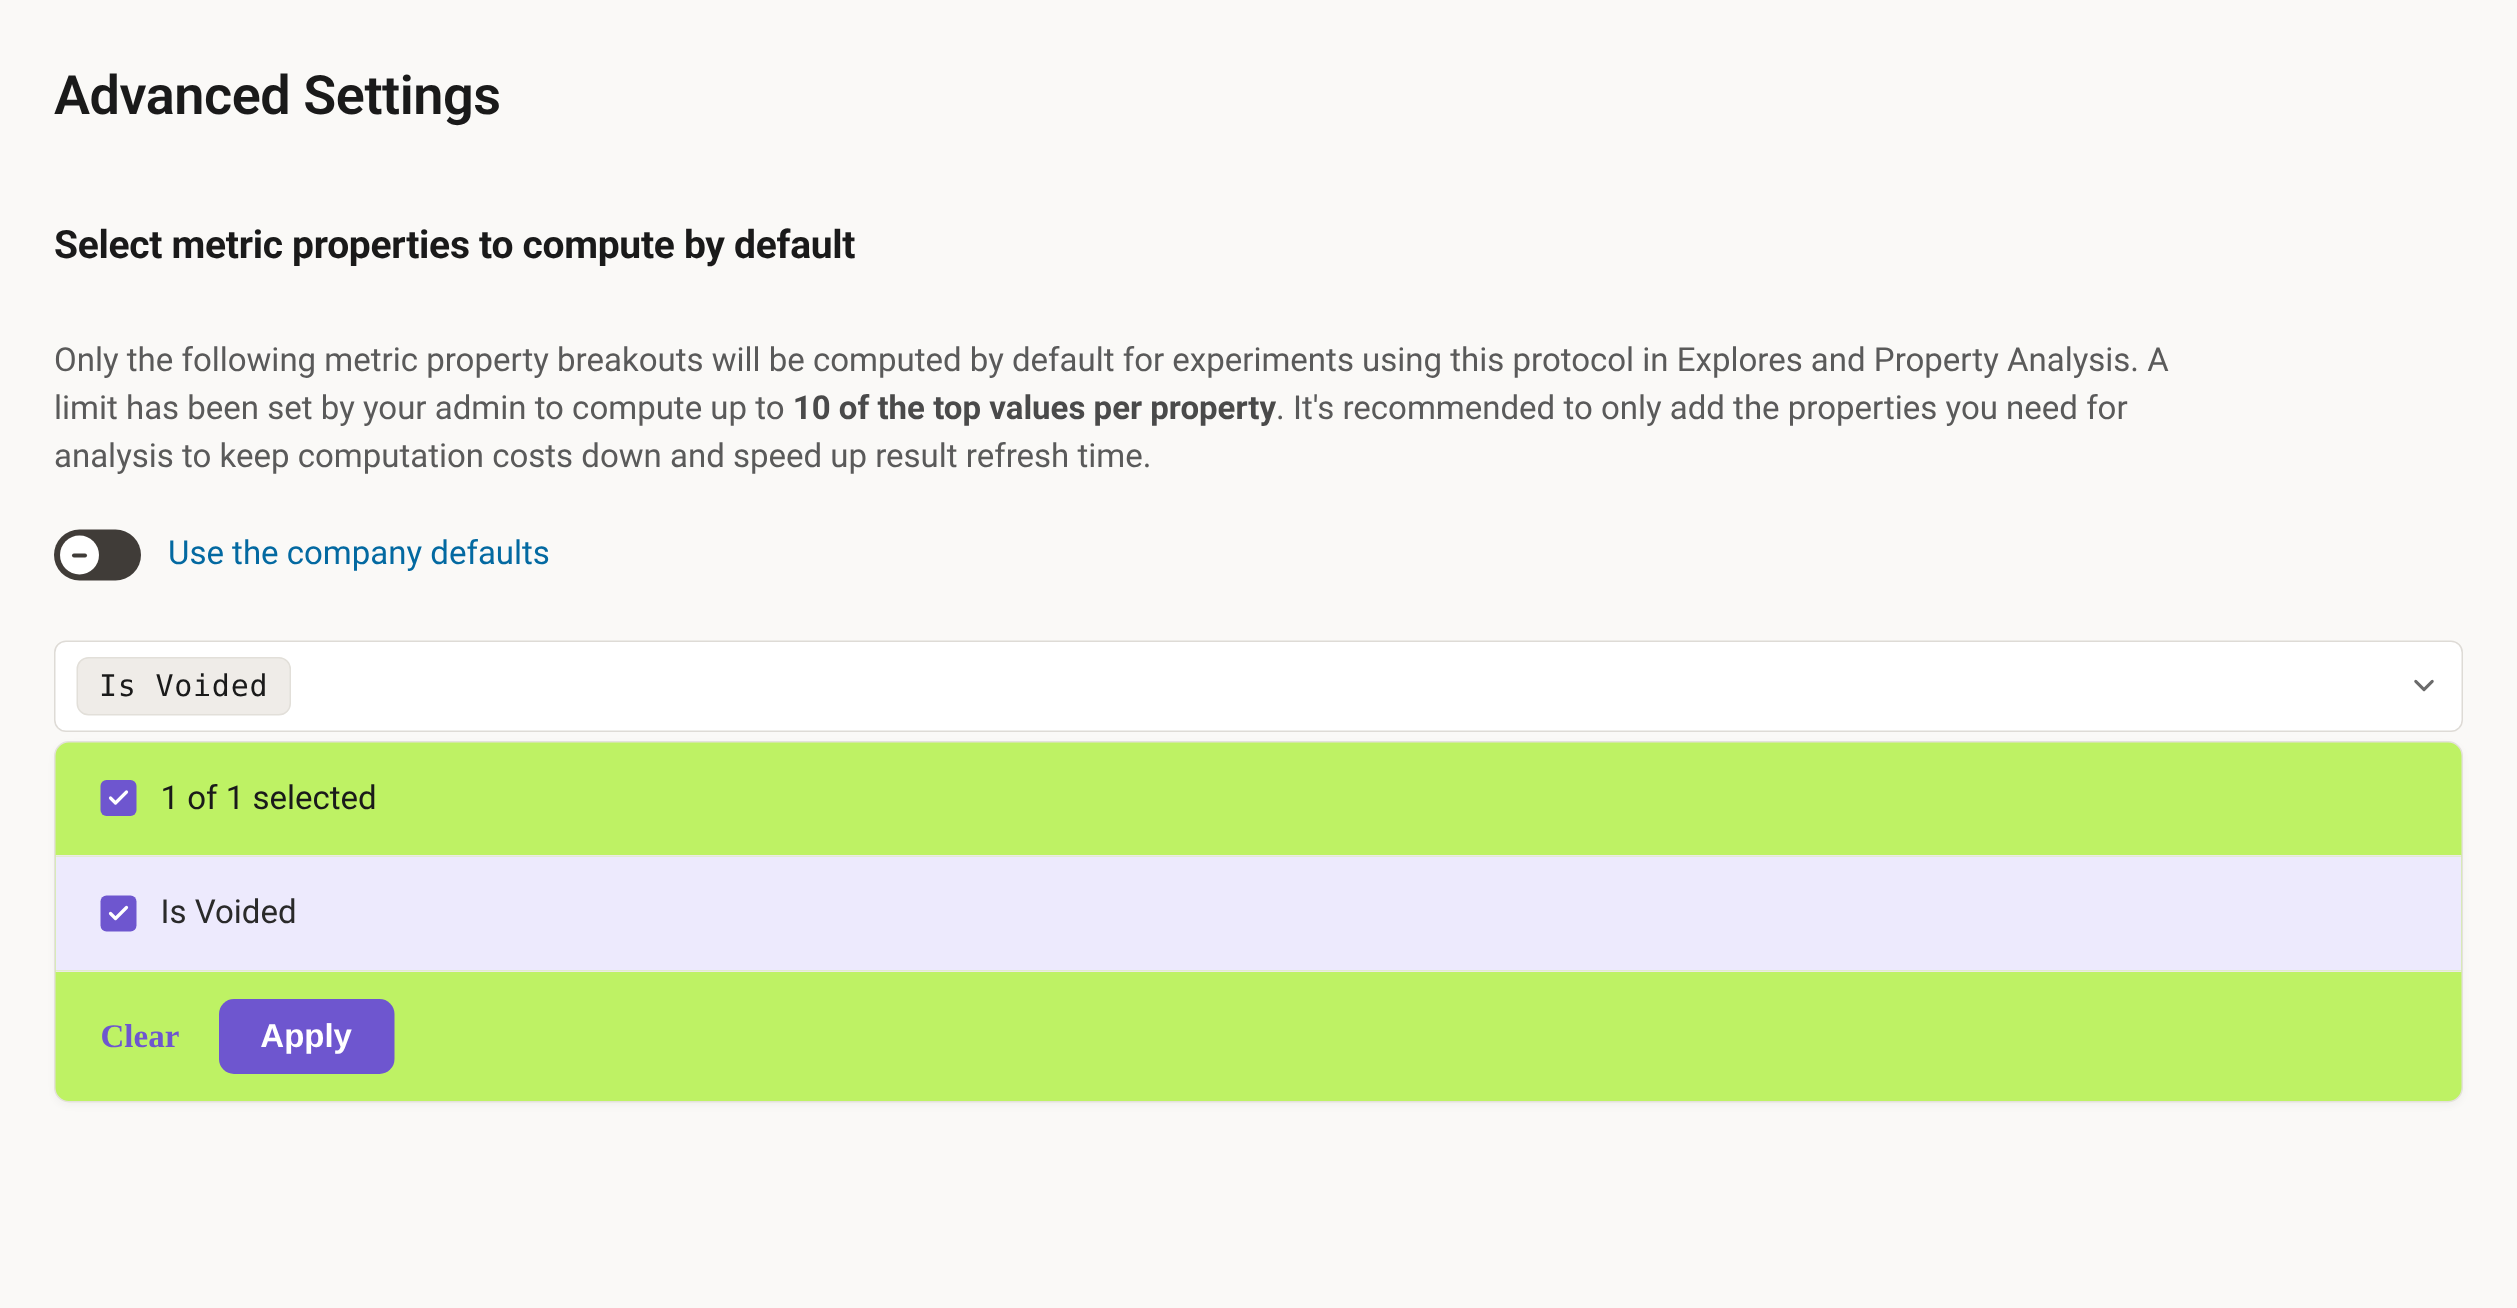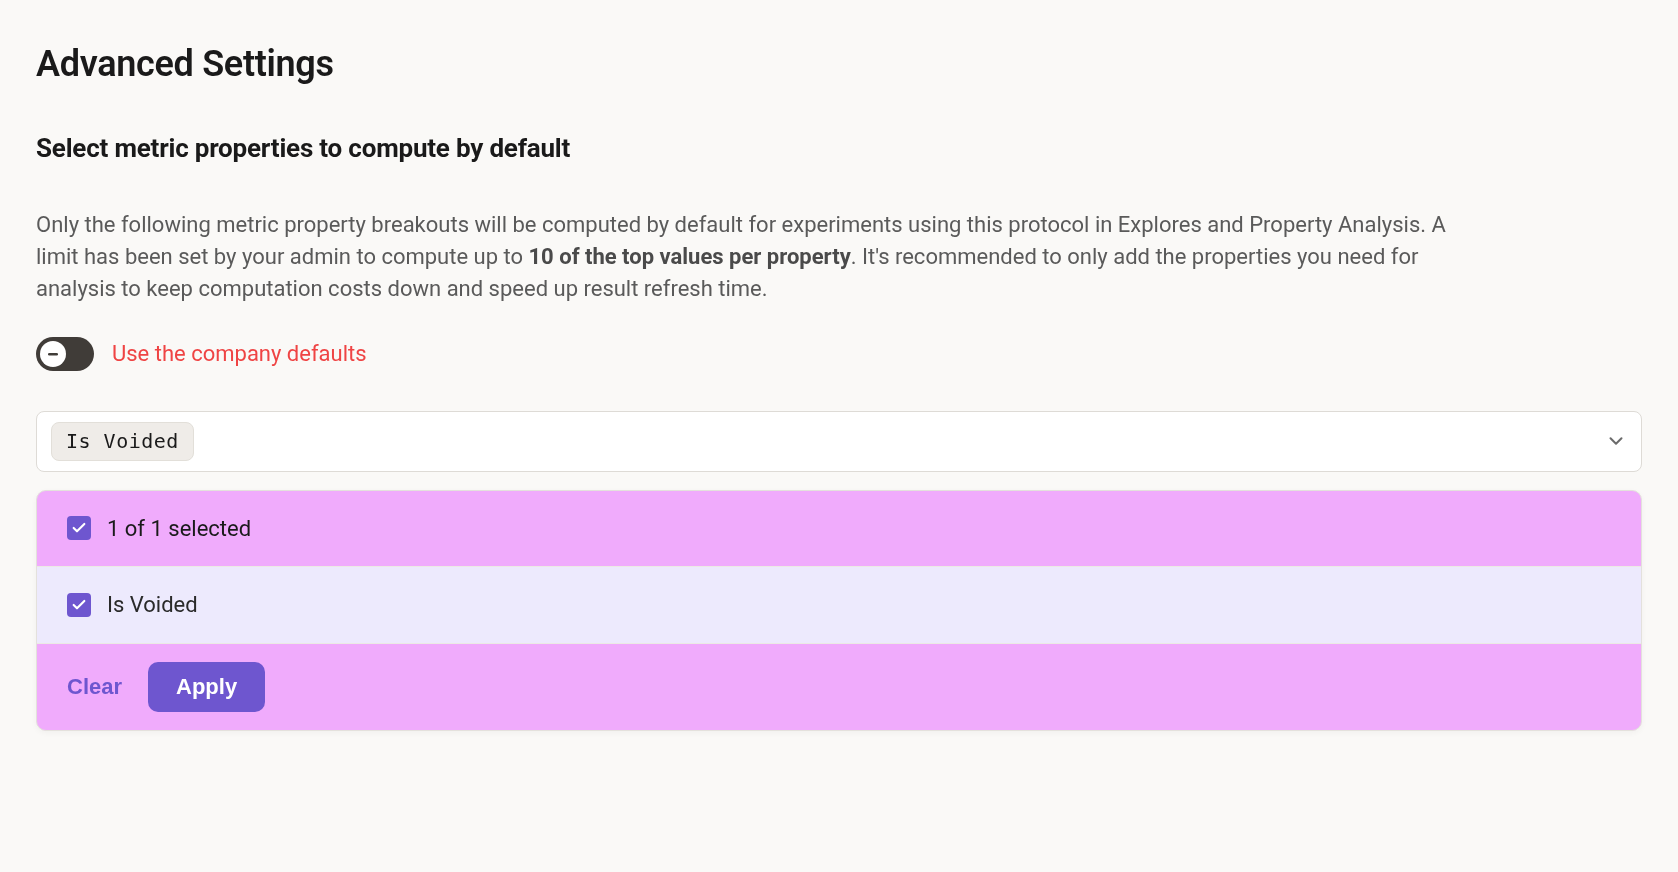--- a/index.html
+++ b/index.html
@@ -8,21 +8,21 @@
     background: #faf9f7;
     color: #1a1a1a;
     padding: 38px 36px;
     font-size: 22px;
     line-height: 1.45;
   }
   .page-title {
     font-size: 36px;
     font-weight: 600;
     color: #1a1a1a;
-    margin-bottom: 40px;
+    margin-bottom: 56px;
     letter-spacing: -0.3px;
   }
   .section-heading {
     font-size: 26px;
     font-weight: 700;
     color: #1a1a1a;
     margin-bottom: 41px;
     letter-spacing: -0.2px;
   }
   .description {
@@ -55,21 +55,21 @@
     height: 26px;
     border-radius: 50%;
     background: #fff;
     display: flex;
     align-items: center;
     justify-content: center;
   }
   .toggle-knob svg { display:block; }
   .toggle-label {
     font-size: 22px;
-    color: #ef4444;
+    color: #0369a1;
   }
   .field-label {
     font-size: 21px;
     font-weight: 600;
     color: #5a5a5a;
     margin-bottom: 10px;
   }
   .select-box {
     background: #fff;
     border: 1px solid #dedbd6;
@@ -89,22 +89,22 @@
     font-family: ui-monospace, SFMono-Regular, Menlo, Consolas, monospace;
     font-size: 20px;
     color: #1a1a1a;
     letter-spacing: 0.5px;
   }
   .chevron {
     flex-shrink: 0;
     color: #6b6b6b;
   }
   .dropdown {
-    margin-top: 18px;
-    background: #f0abfc;
+    margin-top: 6px;
+    background: #bef264;
     border: 1px solid #e4e1dc;
     border-radius: 10px;
     box-shadow: 0 2px 6px rgba(0,0,0,0.04);
     overflow: hidden;
     width: 100%;
   }
   .dd-row {
     display: flex;
     align-items: center;
     gap: 16px;
@@ -138,20 +138,21 @@
     border-top: 1px solid #eceae5;
   }
   .btn-clear {
     background: transparent;
     border: none;
     color: #6e56cf;
     font-size: 22px;
     font-weight: 600;
     cursor: pointer;
     padding: 10px 4px;
+    font-family: Liberation Serif, serif;
   }
   .btn-apply {
     background: #6e56cf;
     border: none;
     color: #fff;
     font-size: 22px;
     font-weight: 600;
     border-radius: 10px;
     padding: 12px 28px;
     cursor: pointer;

